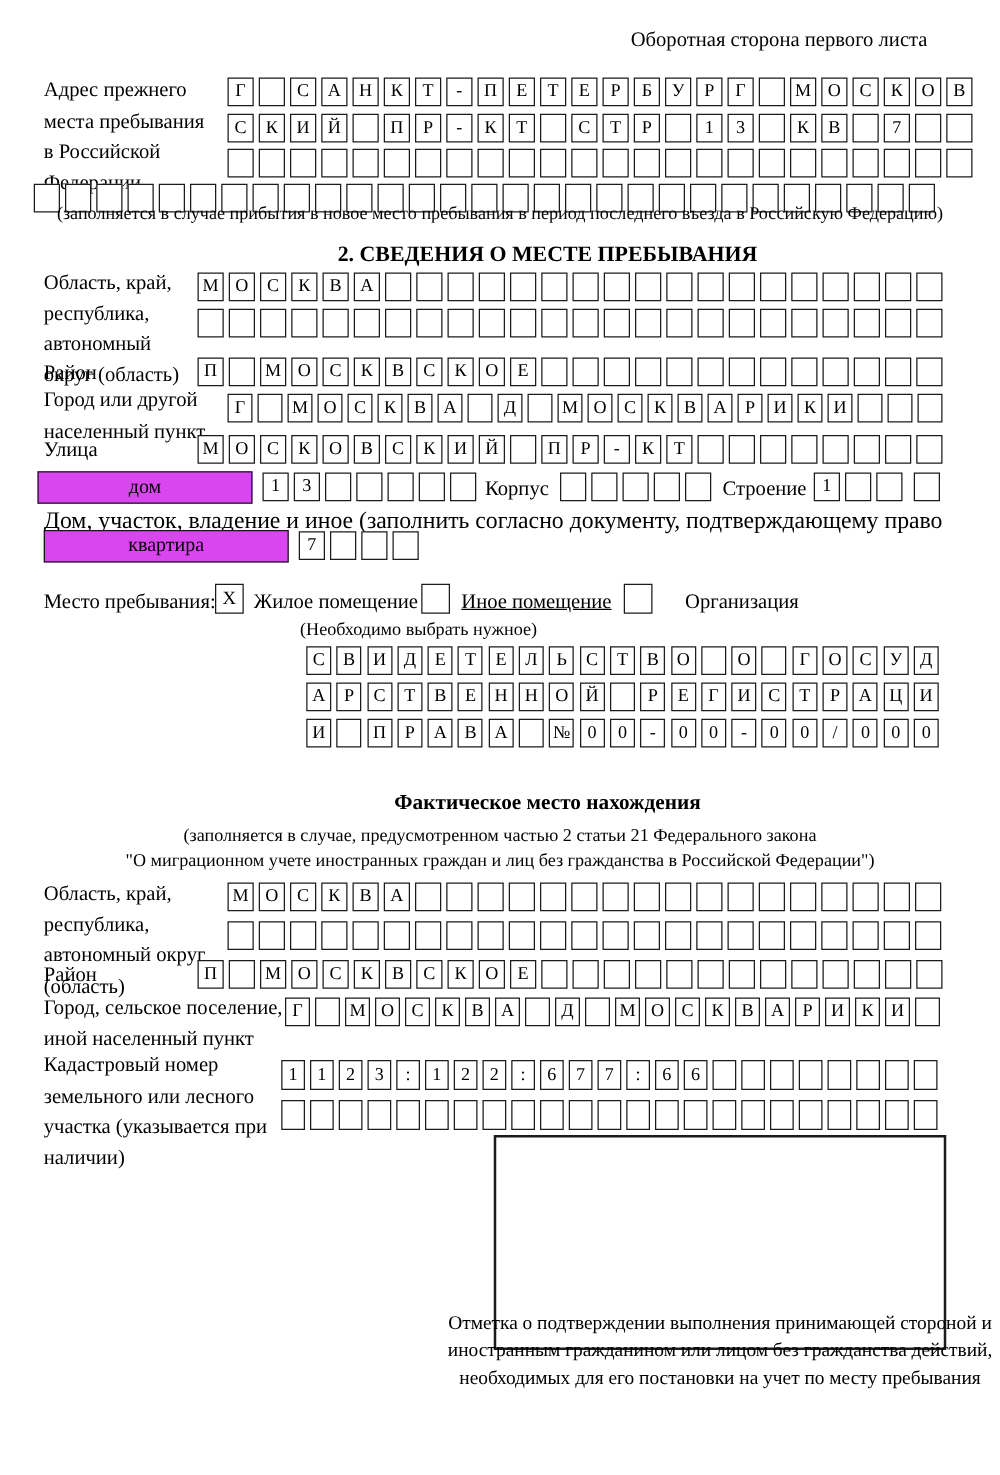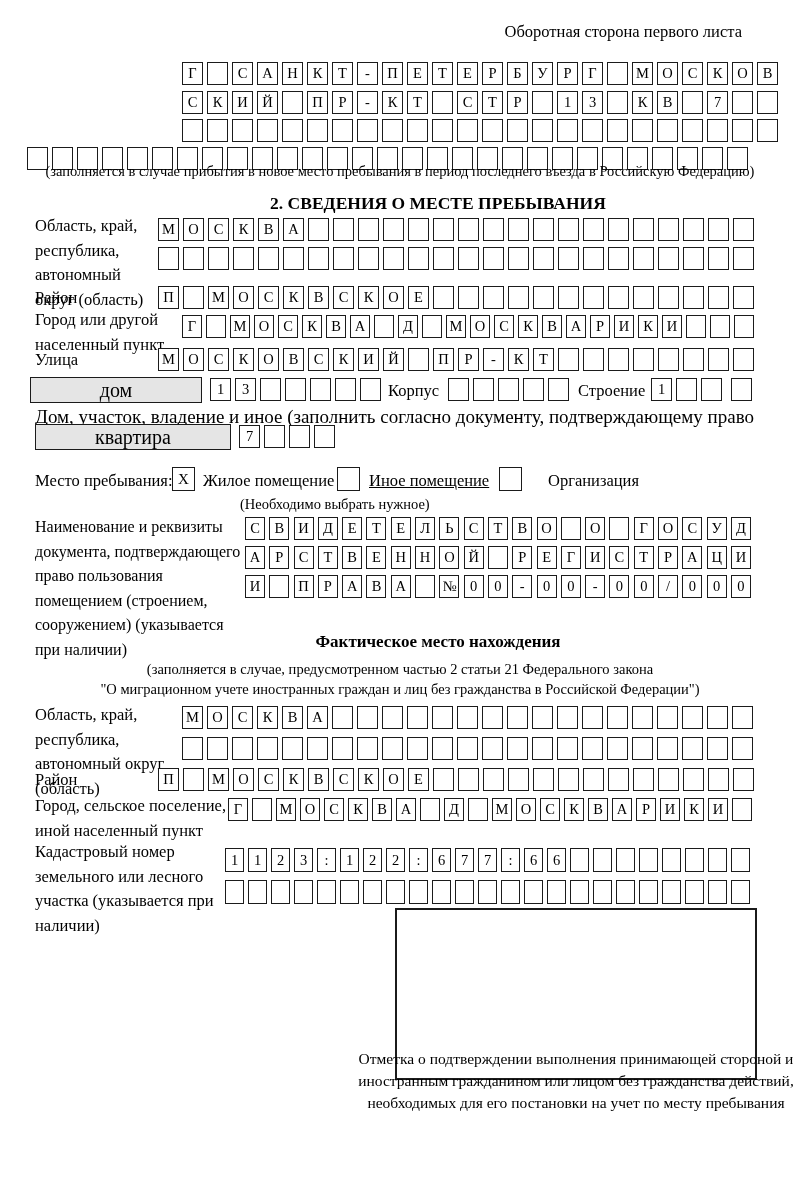--- a/index.html
+++ b/index.html
@@ -12,32 +12,33 @@
   .bold{font-weight:bold;margin-left:38px;}
   .center{left:0;width:800px;text-align:center;}
   .boxrow{position:absolute;display:flex;gap:4px;}
   .boxrow .cell{flex:0 0 auto;width:20px;height:23px;border:1.8px solid #1b1b1b;
         box-sizing:border-box;display:flex;align-items:center;justify-content:center;
         font-size:14.5px;font-family:"Liberation Serif", serif;background:#fff;}
   .w21 .cell{width:21px;}
   .w19 .cell{width:19px;height:24px;}
   .g43{gap:4.3px;}
   .fieldbox{position:absolute;border:1.8px solid #1b1b1b;box-sizing:border-box;
-        display:flex;align-items:center;justify-content:center;font-size:20px;background:#e5e5e5;text-align:center;}
+        display:flex;align-items:center;justify-content:center;font-size:16px;background:#d946ef;text-align:center;}
   .cb{position:absolute;width:23px;height:24px;border:1.8px solid #1b1b1b;box-sizing:border-box;
         display:flex;align-items:center;justify-content:center;font-size:15px;}
   .bigbox{position:absolute;border:2px solid #1b1b1b;box-sizing:border-box;background:#fff;}
 </style>
 </head>
 <body>
 
 <div class="page">
 
   <div class="abs lbl" style="top:20px;right:58px;">Оборотная сторона первого листа</div>
 
+  <div class="abs lbl" style="left:35px;top:60px;width:132px;">Адрес прежнего места пребывания в Российской Федерации</div>
   <div class="boxrow w21" style="left:182px;top:62px;">
       <span class="cell">Г</span>
       <span class="cell"></span>
       <span class="cell">С</span>
       <span class="cell">А</span>
       <span class="cell">Н</span>
       <span class="cell">К</span>
       <span class="cell">Т</span>
       <span class="cell">-</span>
       <span class="cell">П</span>
@@ -321,21 +322,20 @@
 
   <div class="abs lbl" style="left:35px;top:469px;">Место пребывания:</div>
   <div class="cb" style="left:172px;top:467px;">X</div>
   <div class="abs lbl" style="left:203px;top:469px;">Жилое помещение</div>
   <div class="cb" style="left:337px;top:467px;"></div>
   <div class="abs lbl" style="left:369px;top:469px;text-decoration:underline;">Иное помещение</div>
   <div class="cb" style="left:499px;top:467px;"></div>
   <div class="abs lbl" style="left:548px;top:469px;">Организация</div>
   <div class="abs small" style="left:240px;top:496px;">(Необходимо выбрать нужное)</div>
 
-  <div class="abs" style="left:35px;top:515px;width:206px;font-size:16px;line-height:24.5px;">Наименование и реквизиты документа, подтверждающего право пользования помещением (строением, сооружением) (указывается при наличии)</div>
   <div class="boxrow g43" style="left:245px;top:517px;">
       <span class="cell">С</span>
       <span class="cell">В</span>
       <span class="cell">И</span>
       <span class="cell">Д</span>
       <span class="cell">Е</span>
       <span class="cell">Т</span>
       <span class="cell">Е</span>
       <span class="cell">Л</span>
       <span class="cell">Ь</span>

